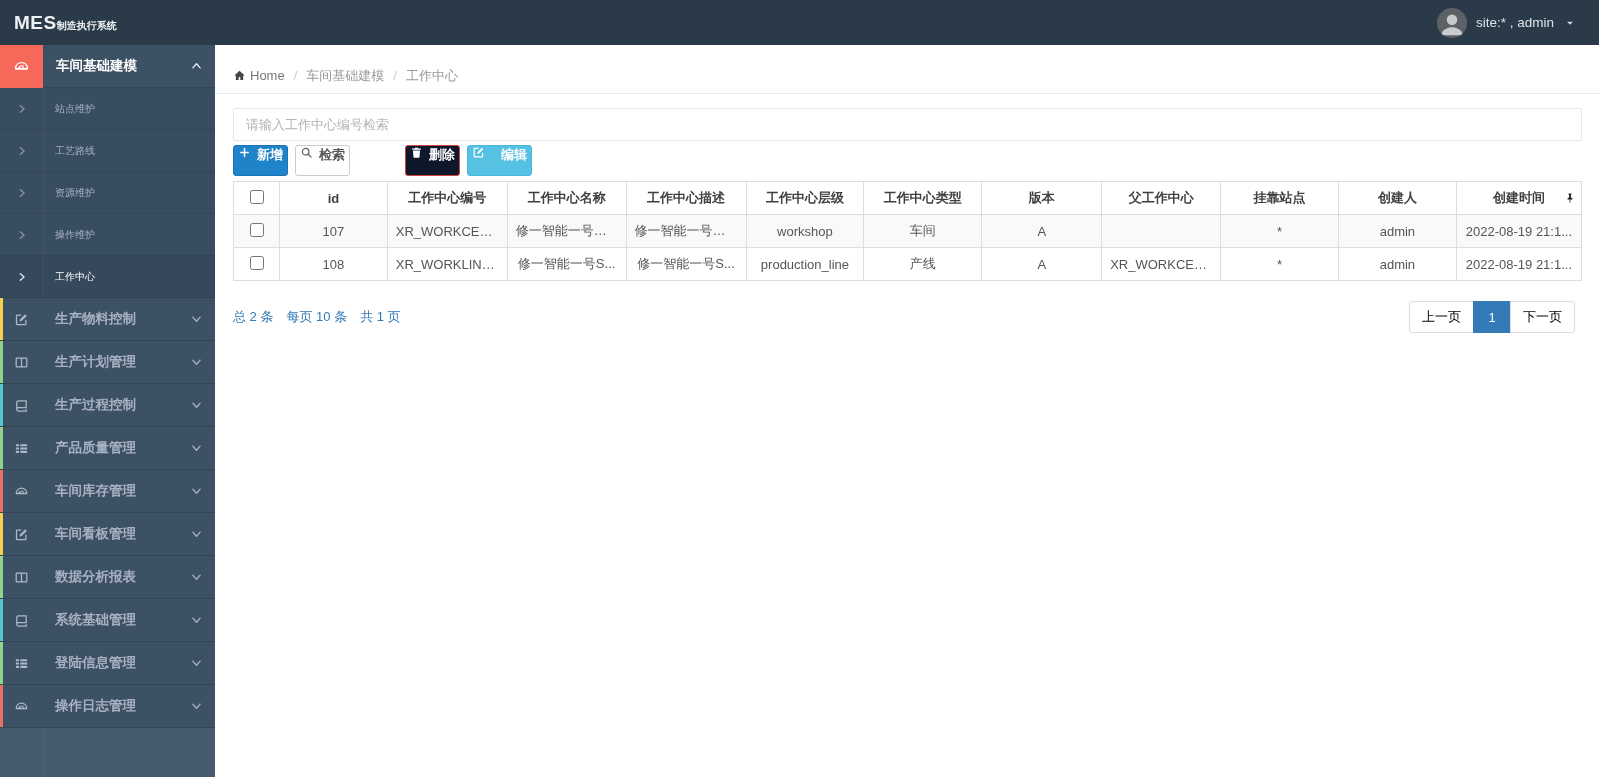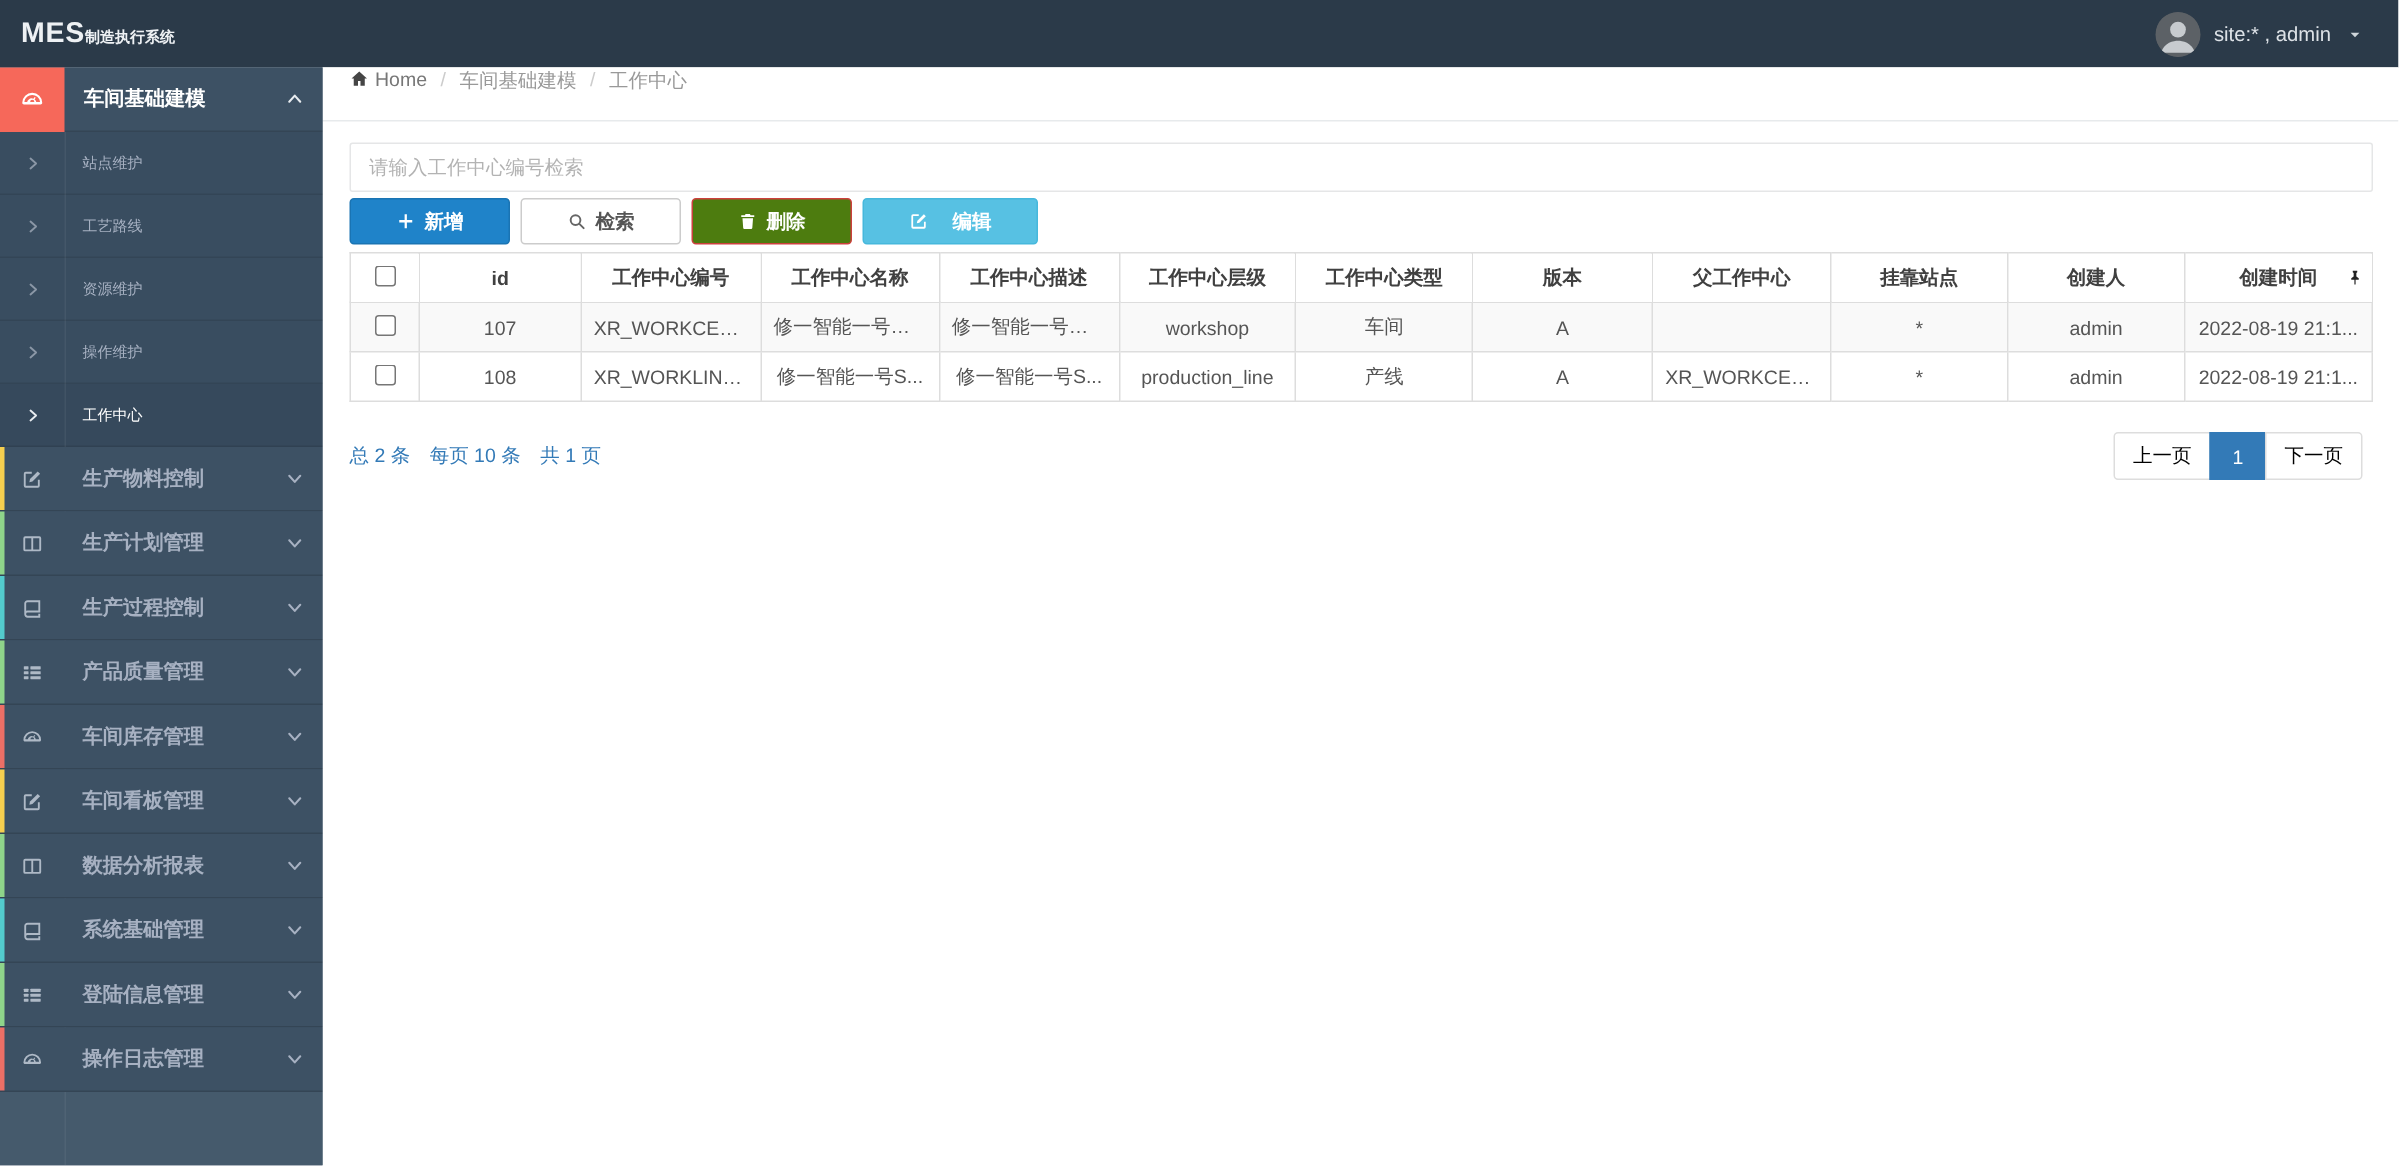--- a/index.html
+++ b/index.html
@@ -47,41 +47,41 @@
                 border-bottom:1px solid rgba(0,0,0,.10); color:#a7b1c2; cursor:pointer; }
   .sub-gutter { width:43px; display:flex; justify-content:center; color:#8b97a6; flex:0 0 auto; }
   .sub-gutter svg { width:10px; height:10px; }
   .sub-label { margin-left:12px; font-size:10px; }
   .submenu li.active { background:#36495c; color:#fff; }
   .submenu li.active .sub-gutter { color:#e8ecf0; }
   .sidebar-filler { flex:1; background:#455a6c; }
 
   
   main { flex:1; display:flex; flex-direction:column; background:#fff; min-width:0; }
-  .breadcrumb { height:36px; border-bottom:1px solid #e7eaec; display:flex; align-items:flex-start;
-                padding:0 18px; color:#999; gap:9px; background:#fff; flex:0 0 auto; }
+  .breadcrumb { height:36px; border-bottom:1px solid #e7eaec; display:flex; align-items:center;
+                padding:0 18px; color:#999; gap:9px; background:#fff; flex:0 0 auto;margin-top:13px; }
   .bc-home { color:#777; display:flex; align-items:center; gap:4px; cursor:pointer; }
   .bc-home svg { width:13px; height:13px; color:#454545; }
   .bc-sep { color:#ccc; }
 
   .content { padding:14px 17px 0 18px; }
   .search { width:100%; height:33px; border:1px solid #e5e6e7; border-radius:2px;
             padding:0 12px; font-size:13px; color:#676a6c; outline:none;
             font-family:inherit; display:block; }
   .search::placeholder { color:#b3b3b3; }
 
   .btnrow { margin-top:4px; display:flex; gap:7px; }
-  .btn { height:31px; padding:0 30px; border-radius:3px; font-size:13px; font-weight:bold;
-         display:inline-flex; align-items:center; gap:6px; border:1px solid transparent;
+  .btn { height:31px; padding:0 4px; border-radius:3px; font-size:13px; font-weight:bold;
+         display:inline-flex; align-items:flex-start; gap:6px; border:1px solid transparent;
          cursor:pointer; color:#fff; font-family:inherit; }
   .btn svg { width:13px; height:13px; }
   .btn-primary { background:#1f83c9; border-color:#1a74b3; }
   .btn-default { background:#fff; border-color:#ccc; color:#555; }
   .btn-default svg { color:#666; }
-  .btn-danger  { background:#4d7c0f; border-color:#cc403d; }
+  .btn-danger  { background:#0f172a; border-color:#cc403d;margin-left:48px; }
   .btn-info    { background:#57c1e3; border-color:#46b8dc;gap:16px; }
 
   table { border-collapse:collapse; table-layout:fixed; width:1562px; max-width:100%;
           margin-top:5px; font-size:13px; color:#555; }
   th,td { border:1px solid #ddd; height:33px; text-align:center; padding:0 8px;
           overflow:hidden; white-space:nowrap; text-overflow:ellipsis; }
   th { font-weight:bold; color:#404040; position:relative; background:#fff; }
   tbody tr:nth-child(odd) { background:#f9f9f9; }
   tbody tr:nth-child(even) { background:#fff; }
   input[type=checkbox] { width:14px; height:14px; cursor:pointer; }

